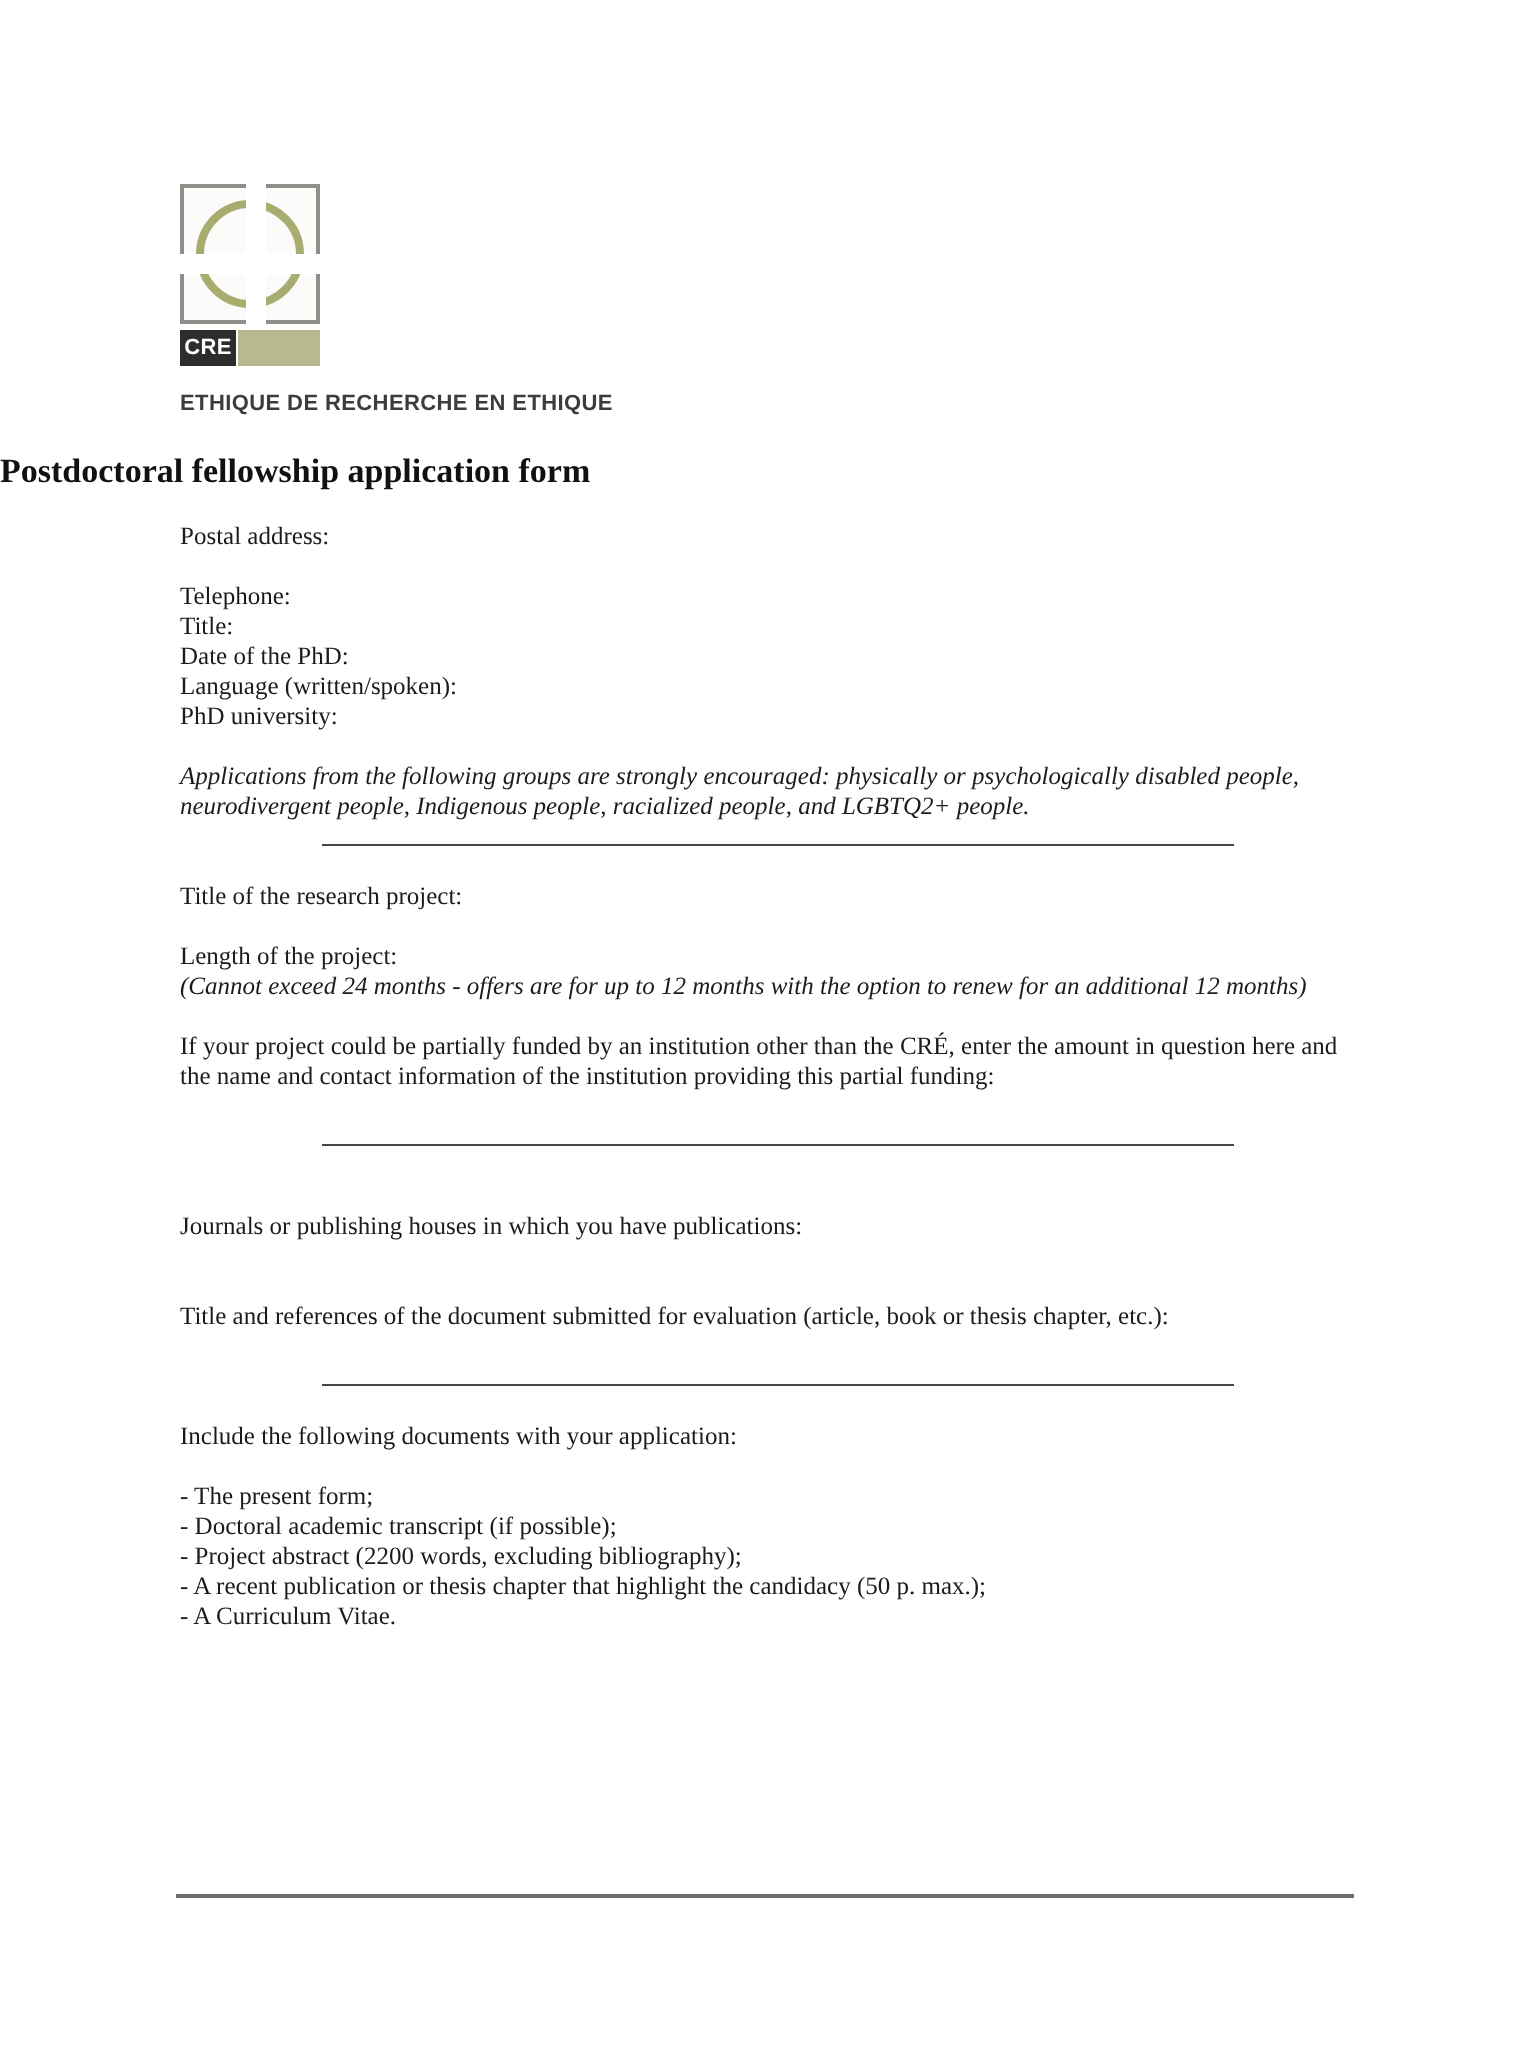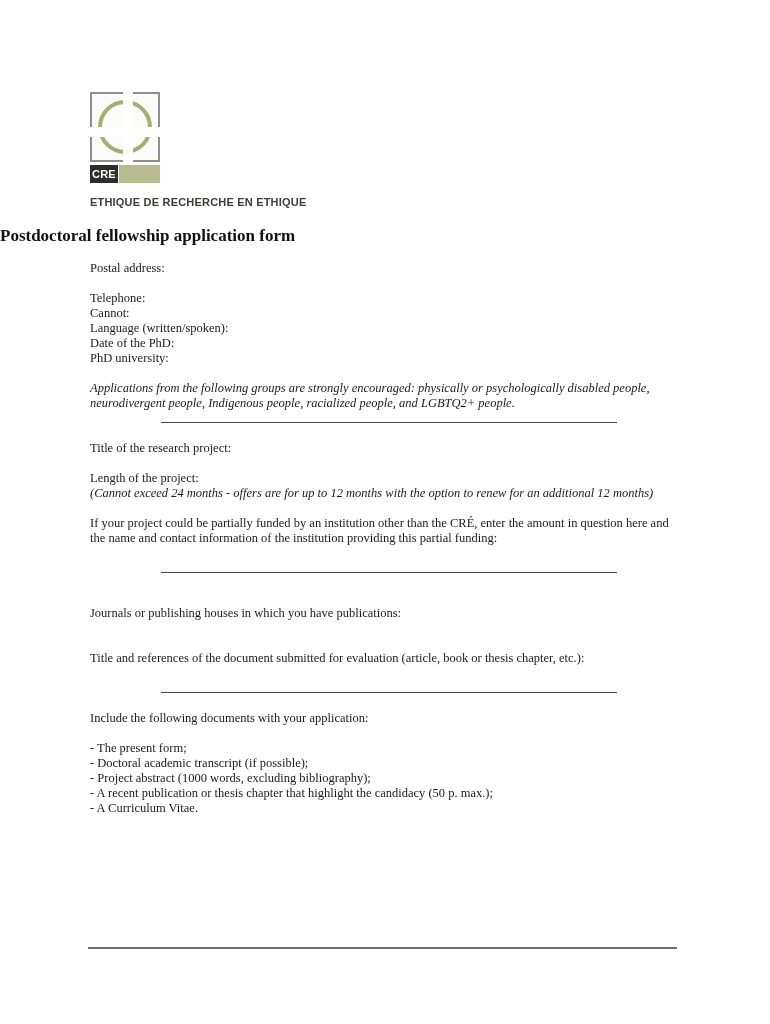--- a/index.html
+++ b/index.html
@@ -116,23 +116,23 @@
     <div class="org-name">ETHIQUE DE RECHERCHE EN ETHIQUE</div>
   </div>
 
   <div class="doc-title">Postdoctoral fellowship application form</div>
 
   <div class="body">
 
     <div class="line">Postal address:</div>
 
     <div class="line g1">Telephone:</div>
-    <div class="line">Cannot:</div>
+    <div class="line">Title:</div>
+    <div class="line">Date of the PhD:</div>
     <div class="line">Language (written/spoken):</div>
-    <div class="line">Date of the PhD:</div>
     <div class="line">PhD university:</div>
 
     <div class="line g1 it">Applications from the following groups are strongly encouraged: physically or psychologically disabled people,</div>
     <div class="line it">neurodivergent people, Indigenous people, racialized people, and LGBTQ2+ people.</div>
 
     <div class="line"><span class="blank"></span></div>
 
     <div class="line g1">Title of the research project:</div>
 
     <div class="line g1">Length of the project:</div>
@@ -146,21 +146,21 @@
     <div class="line g2">Journals or publishing houses in which you have publications:</div>
 
     <div class="line g2">Title and references of the document submitted for evaluation (article, book or thesis chapter, etc.):</div>
 
     <div class="line g1"><span class="blank"></span></div>
 
     <div class="line g1">Include the following documents with your application:</div>
 
     <div class="line g1">- The present form;</div>
     <div class="line">- Doctoral academic transcript (if possible);</div>
-    <div class="line">- Project abstract (1000 words, excluding bibliography);</div>
+    <div class="line">- Project abstract (2200 words, excluding bibliography);</div>
     <div class="line">- A recent publication or thesis chapter that highlight the candidacy (50 p. max.);</div>
     <div class="line">- A Curriculum Vitae.</div>
 
   </div>
 
   <div class="footer-rule"></div>
 
 </div>
 
 </body></html>

